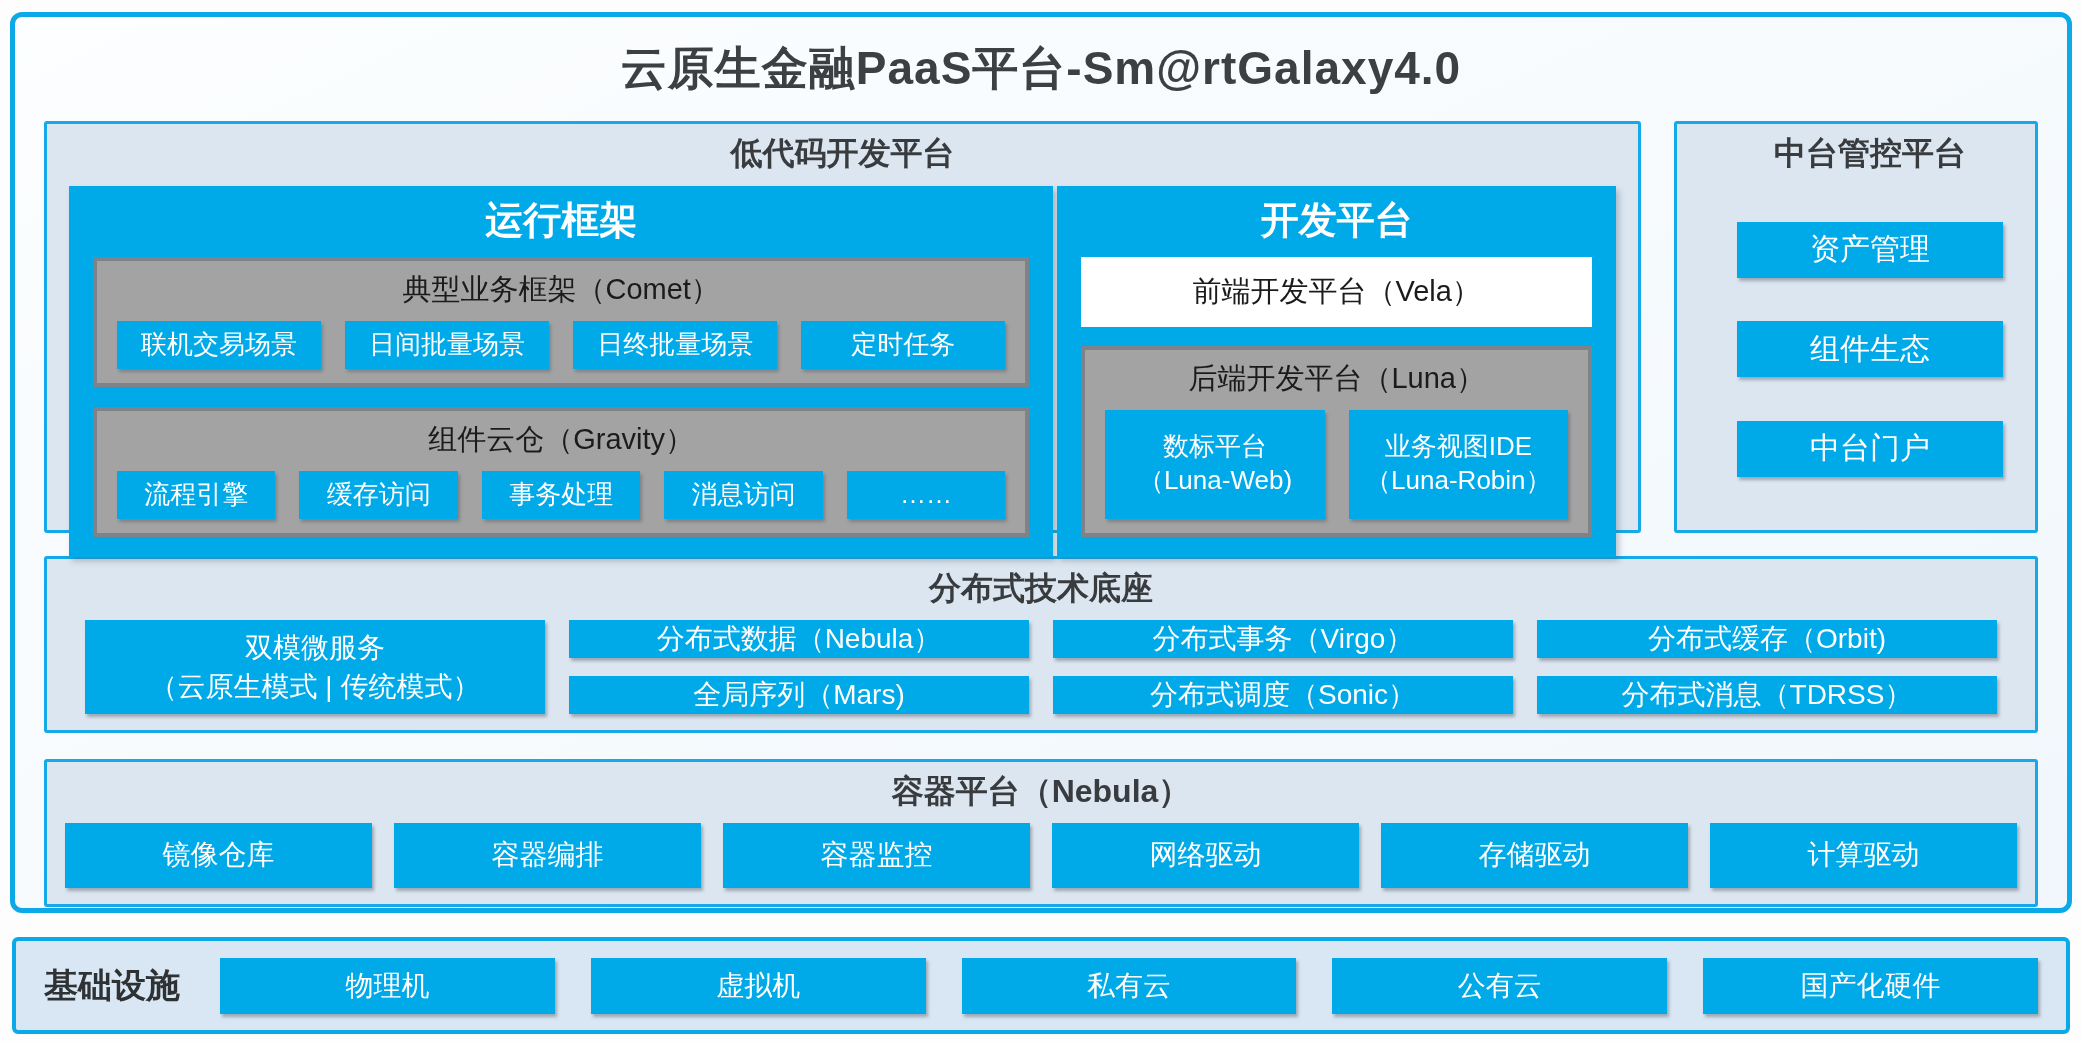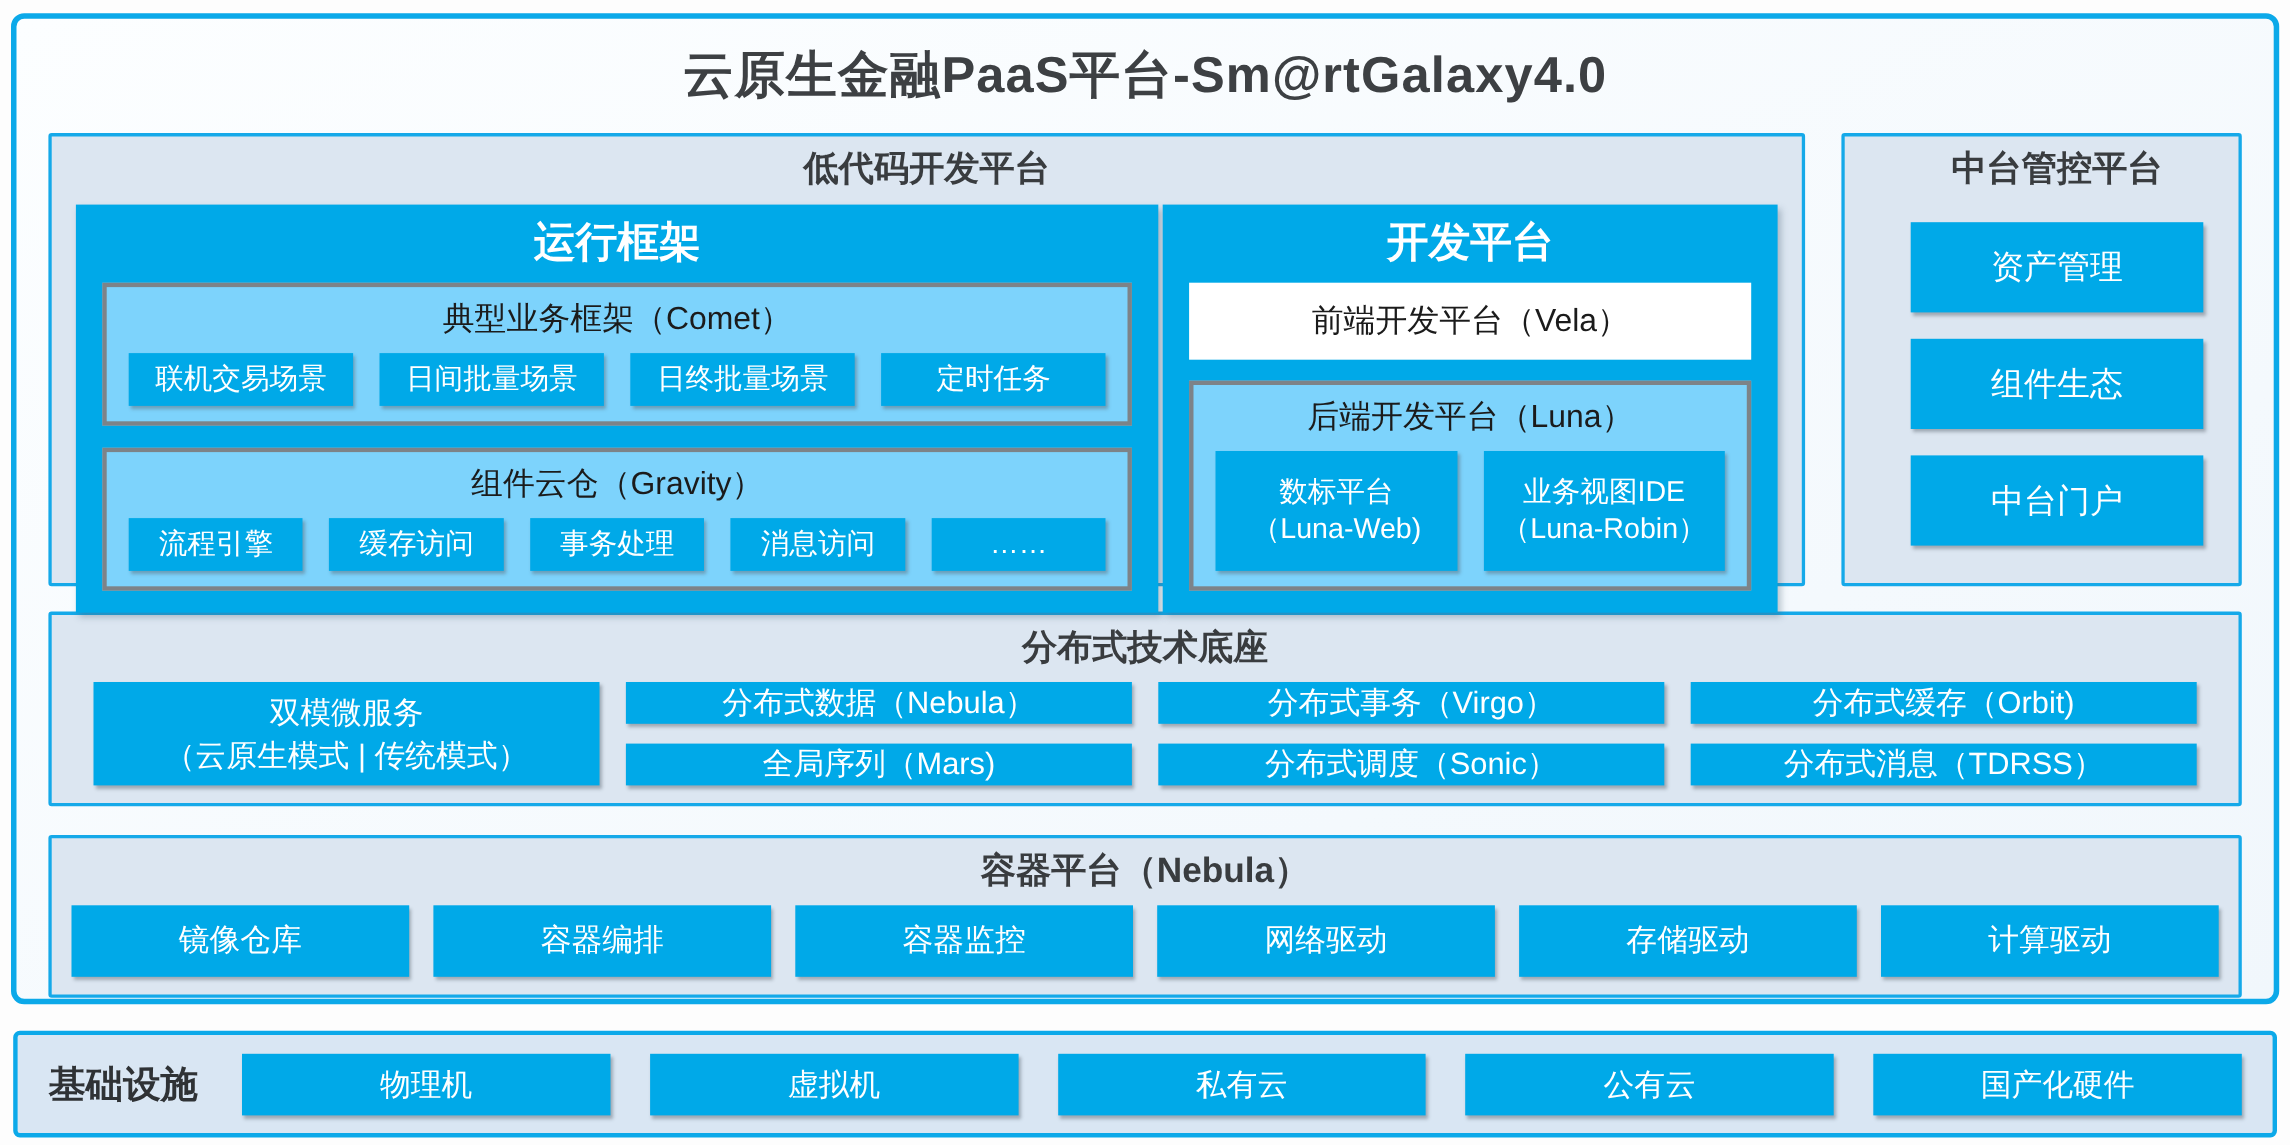--- a/index.html
+++ b/index.html
@@ -36,21 +36,21 @@
     background:#00a9e8; display:flex; flex-direction:column;
     padding:0 24px 20px; box-shadow:3px 4px 6px rgba(70,95,115,.35);
   }
   .bp-runtime { flex:99; }
   .bp-dev { flex:54; }
   .bp-header {
     color:#fff; font-weight:700; font-size:38px; text-align:center;
     padding:9px 0 11px;
   }
   .white-box {
-    background:#7dd3fc; border:4px solid #7d8388;
+    background:#a3a3a3; border:4px solid #7d8388;
     display:flex; flex-direction:column; padding:4px 20px 14px;
   }
   .wb-title {
     text-align:center; font-size:29px; color:#1b1b1b; font-weight:500;
     padding:5px 0 11px; white-space:nowrap;
   }
   .wb-row { display:flex; gap:24px; flex:1; }
   .blue-btn {
     background:#00a9e8; color:#fff; font-size:26px;
     display:flex; align-items:center; justify-content:center;
@@ -64,21 +64,21 @@
     justify-content:center; font-size:29px; color:#1b1b1b; font-weight:500;
     margin-bottom:19px;
   }
   .two-line { flex-direction:column; line-height:1.3; padding:6px 4px; }
   
   .mid { width:364px; display:flex; flex-direction:column; padding-bottom:10px;padding-left:28px; }
   .mid-btns {
     flex:1; display:flex; flex-direction:column; justify-content:space-evenly;
     padding:4px 32px 0;
   }
-  .mid-btns .blue-btn { height:82px; font-size:30px; }
+  .mid-btns .blue-btn { height:56px; font-size:30px; }
   
   .distributed { margin-top:23px; height:177px; display:flex; flex-direction:column; }
   .dist-grid {
     flex:1; display:grid; grid-template-columns:repeat(4,1fr);
     gap:18px 24px; padding:10px 38px 16px;
   }
   .dist-grid .blue-btn { font-size:28px; }
   .dual { grid-row:1/3; flex-direction:column; line-height:1.4; font-size:27px; }
   
   .containerp { margin-top:26px; height:148px; display:flex; flex-direction:column; }

